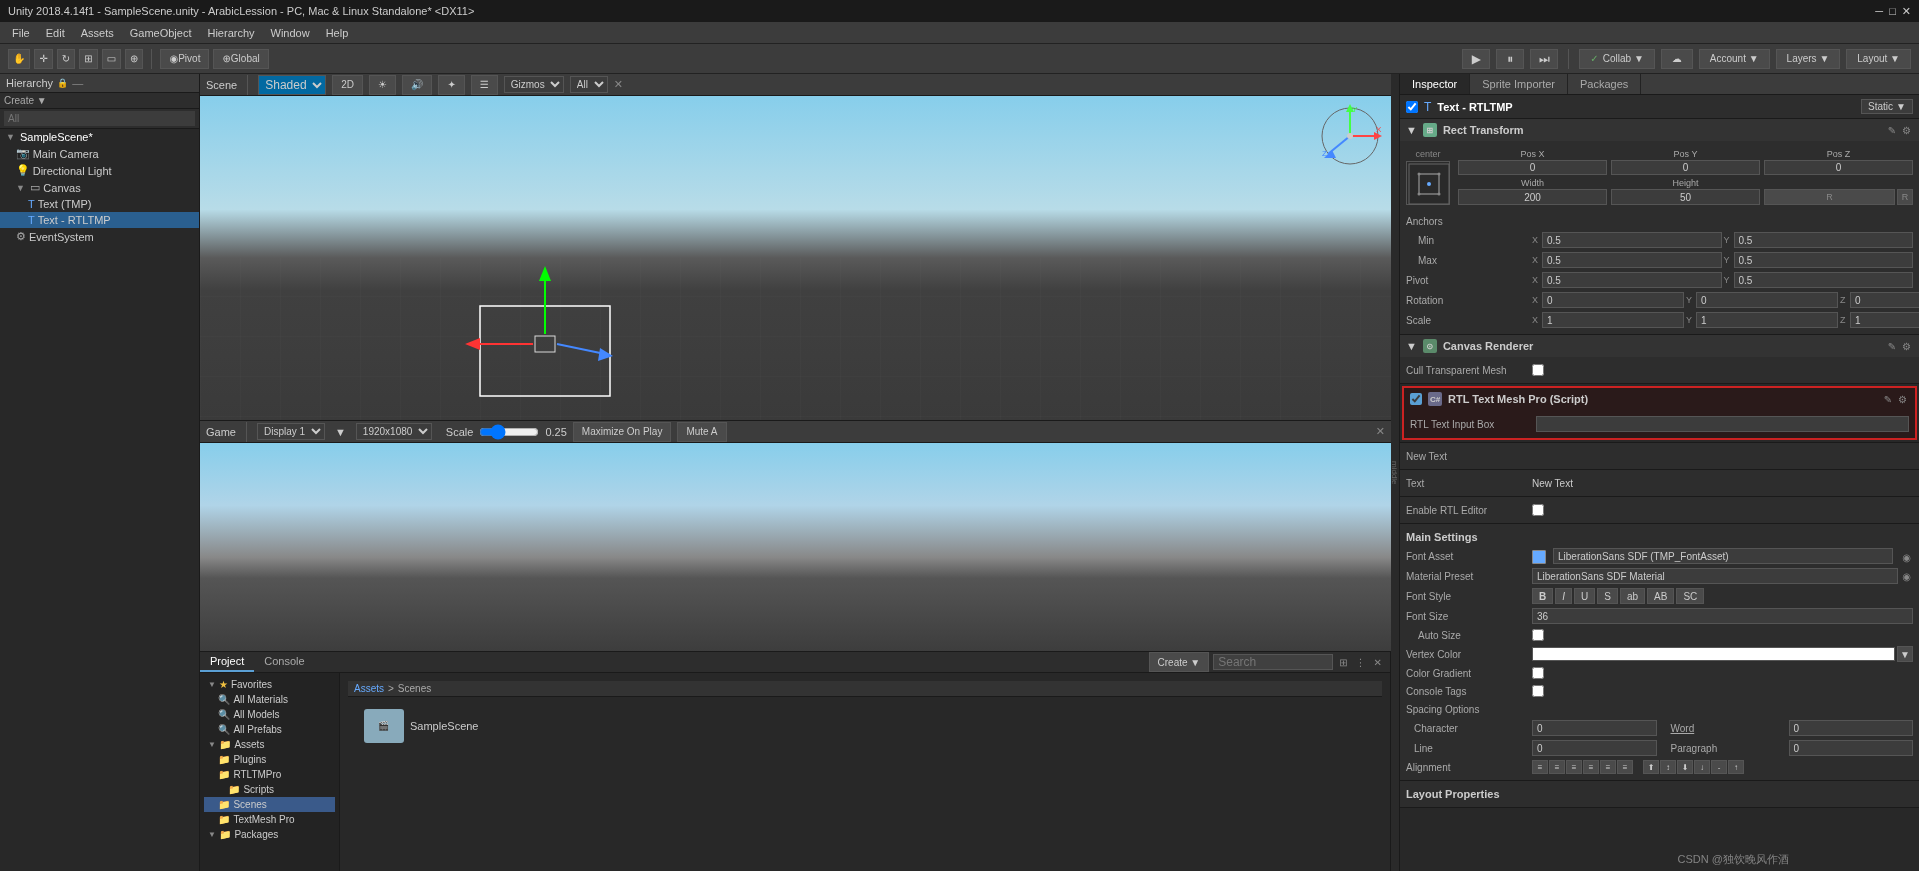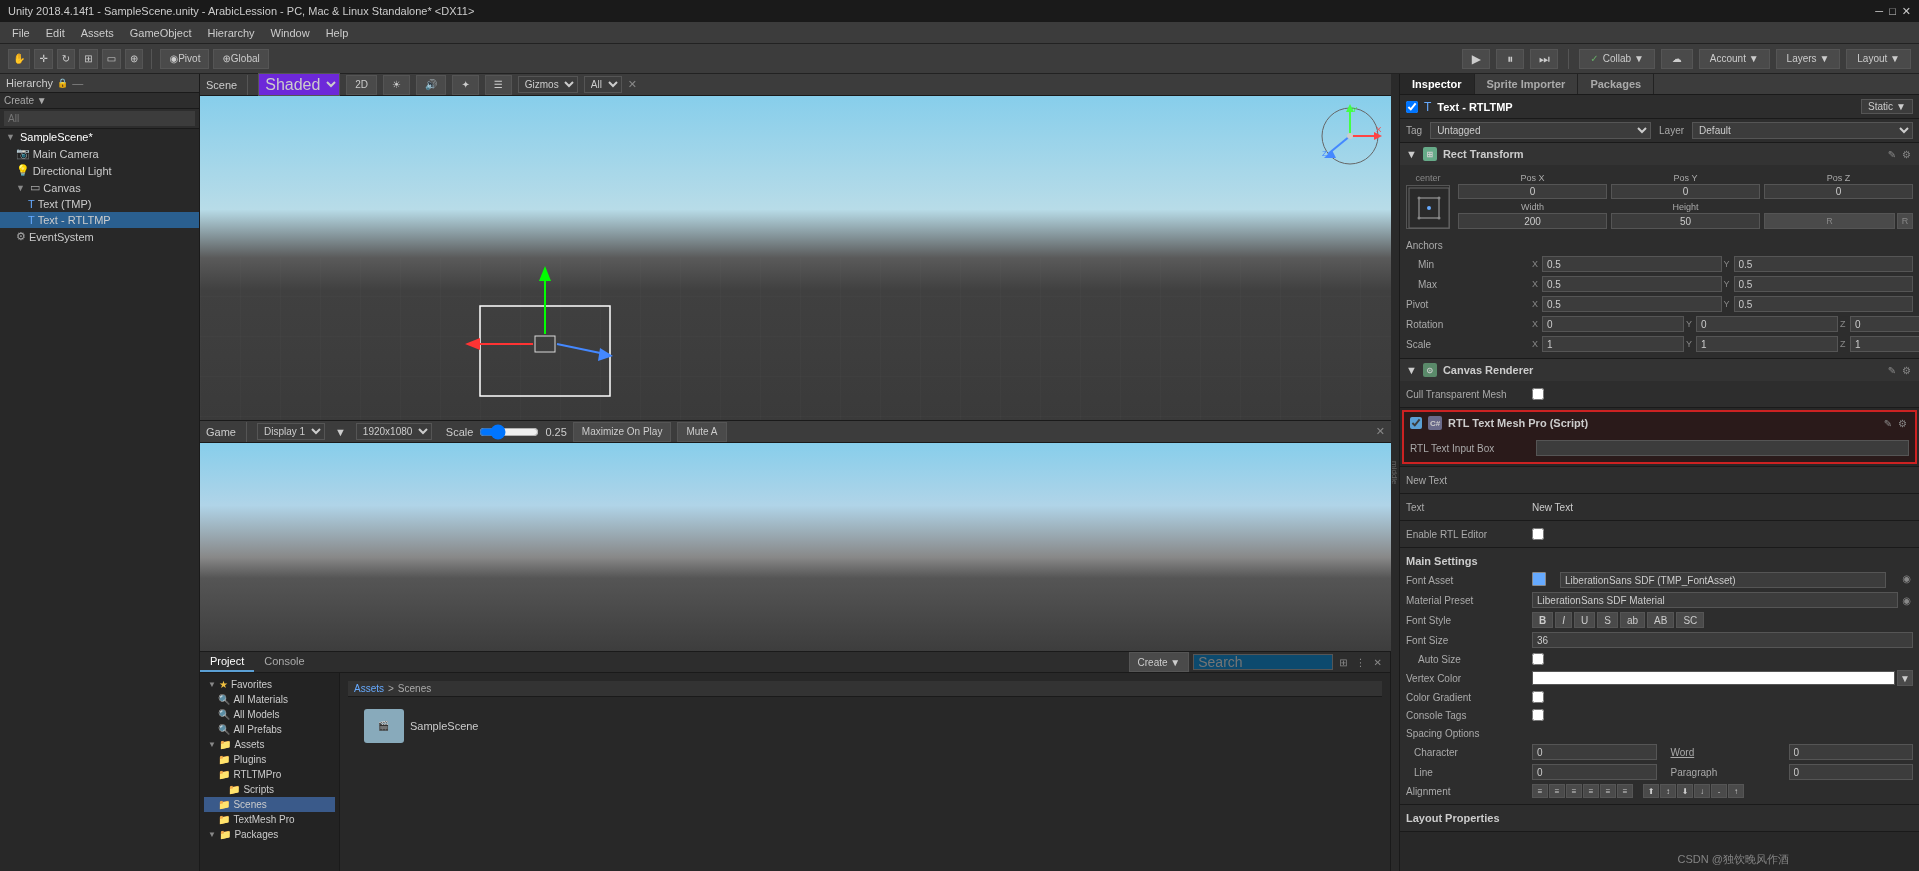--- a/index.html
+++ b/index.html
@@ -37,21 +37,21 @@
     
     #center-panels { display: flex; flex-direction: column; flex: 1; min-width: 0; }
     #scene-panel { flex: 1; display: flex; flex-direction: column; border-bottom: 1px solid #1a1a1a; }
     #game-panel { height: 230px; display: flex; flex-direction: column; }
     .scene-view { flex: 1; background: #4a4a4a; position: relative; overflow: hidden; }
     .game-view { flex: 1; background: #1a1a1a; position: relative; overflow: hidden; }
 
     
     #inspector { width: 520px; background: #282828; border-left: 1px solid #1a1a1a; display: flex; flex-direction: column; overflow-y: auto; }
     .inspector-tabs { display: flex; background: #3c3c3c; border-bottom: 1px solid #1a1a1a; }
-    .inspector-tab { padding: 4px 12px; font-size: 11px; color: #aaa; cursor: pointer; border-right: 1px solid #222; font-weight: bold; }
+    .inspector-tab { padding: 4px 12px; font-size: 11px; color: #aaa; cursor: pointer; border-right: 1px solid #222; }
     .inspector-tab.active { color: #fff; background: #282828; }
     .inspector-header { display: flex; align-items: center; padding: 4px 6px; gap: 6px; background: #2d2d2d; border-bottom: 1px solid #1a1a1a; }
     .inspector-checkbox { width: 12px; height: 12px; }
     .inspector-name { color: #fff; font-size: 11px; font-weight: bold; flex: 1; }
     .inspector-static { background: #3c3c3c; border: 1px solid #555; padding: 1px 6px; font-size: 10px; color: #ccc; cursor: pointer; display: flex; align-items: center; gap: 3px; }
     .inspector-tag-layer { display: flex; align-items: center; padding: 3px 6px; gap: 8px; background: #2d2d2d; border-bottom: 1px solid #1a1a1a; font-size: 10px; }
 
     .component-section { border-bottom: 1px solid #1a1a1a; }
     .component-header { display: flex; align-items: center; padding: 4px 6px; gap: 6px; background: #333; cursor: pointer; font-size: 11px; font-weight: bold; color: #ccc; }
     .component-body { padding: 4px 6px; background: #2d2d2d; }
@@ -216,21 +216,21 @@
       </div>
     </div>
   </div>
 
   <div id="center-panels">
 
     <div id="scene-panel">
       <div class="scene-panel-header">
         <span>Scene</span>
         <div class="toolbar-separator"></div>
-        <select style="background:#6d28d9;border:1px solid #555;color:#ccc;font-size:16px;"><option>Shaded</option></select>
+        <select style="background:#0369a1;border:1px solid #555;color:#ccc;font-size:12px;"><option>Shaded</option></select>
         <button class="toolbar-btn">2D</button>
         <button class="toolbar-btn">☀</button>
         <button class="toolbar-btn">🔊</button>
         <button class="toolbar-btn">✦</button>
         <button class="toolbar-btn">☰</button>
         <select style="background:#3c3c3c;border:1px solid #555;color:#ccc;font-size:10px;"><option>Gizmos</option></select>
         <select style="background:#3c3c3c;border:1px solid #555;color:#ccc;font-size:10px;"><option>All</option></select>
         <span class="panel-close-btn">✕</span>
       </div>
 
@@ -305,21 +305,21 @@
       </div>
     </div>
 
     <div id="bottom-area">
       <div id="project-panel" style="flex:1; display:flex; flex-direction:column; background:#282828; border-top:1px solid #1a1a1a; border-right:1px solid #1a1a1a;">
         <div class="project-tabs">
           <span class="project-tab active">Project</span>
           <span class="project-tab">Console</span>
           <div style="margin-left:auto; display:flex; align-items:center; padding: 0 6px; gap:4px;">
             <button class="toolbar-btn">Create ▼</button>
-            <input type="text" placeholder="Search" style="background: #0c4a6e; border: 1px solid rgb(85, 85, 85); color: rgb(204, 204, 204); padding: 2px 4px; font-size: 14px; height: 16px; width: 140px;">
+            <input type="text" placeholder="Search" style="background: #404040; border: 1px solid rgb(85, 85, 85); color: rgb(204, 204, 204); padding: 2px 4px; font-size: 12px; height: 16px; width: 120px;">
             <button class="icon-btn">⊞</button>
             <button class="icon-btn">⋮</button>
             <button class="icon-btn">✕</button>
           </div>
         </div>
 
         <div style="display:flex; flex:1; overflow:hidden;">
 
           <div class="project-sidebar">
 
@@ -406,30 +406,20 @@
     <div class="inspector-header">
       <input type="checkbox" checked="" class="inspector-checkbox" style="">
       <span style="color:#6af; font-size:12px;">T</span>
       <span class="inspector-name">Text - RTLTMP</span>
       <div class="inspector-static">
         <span>Static</span>
         <span>▼</span>
       </div>
     </div>
 
-    <div class="inspector-tag-layer">
-      <span style="color:#aaa;">Tag</span>
-      <select style="background:#3c3c3c;border:1px solid #555;color:#ccc;font-size:10px;flex:1;">
-        <option>Untagged</option>
-      </select>
-      <span style="color:#aaa;">Layer</span>
-      <select style="background:#3c3c3c;border:1px solid #555;color:#ccc;font-size:10px;flex:1;">
-        <option>Default</option>
-      </select>
-    </div>
 
     <div class="component-section">
       <div class="component-header">
         <span>▼</span>
         <span style="width:14px;height:14px;background:#6a8;border-radius:2px;display:inline-flex;align-items:center;justify-content:center;font-size:8px;">⊞</span>
         <span>Rect Transform</span>
         <div style="margin-left:auto; display:flex; gap:2px;">
           <button class="icon-btn">✎</button>
           <button class="icon-btn">⚙</button>
         </div>
@@ -632,21 +622,21 @@
       </div>
     </div>
 
     <div class="component-body" style="background:#2d2d2d; padding: 4px 6px; border-bottom:1px solid #1a1a1a;">
       <div class="prop-row">
         <span style="font-size:11px; font-weight:bold; color:#ccc;">Main Settings</span>
       </div>
 
       <div class="prop-row">
         <span class="prop-label">Font Asset</span>
-        <div style="display:flex; flex:1; gap:14px; align-items:flex-start;">
+        <div style="display:flex; flex:1; gap:7px; align-items:flex-end;">
           <div style="width:14px;height:14px;background:#6af;border:1px solid #888;border-radius:1px;"></div>
           <input class="prop-field" style="flex: 1 1 0%;" value="LiberationSans SDF (TMP_FontAsset)">
           <button class="icon-btn">◉</button>
         </div>
       </div>
 
       <div class="prop-row">
         <span class="prop-label">Material Preset</span>
         <div style="display:flex; flex:1; gap:2px; align-items:center;">
           <input class="prop-field" style="flex: 1 1 0%;" value="LiberationSans SDF Material">

